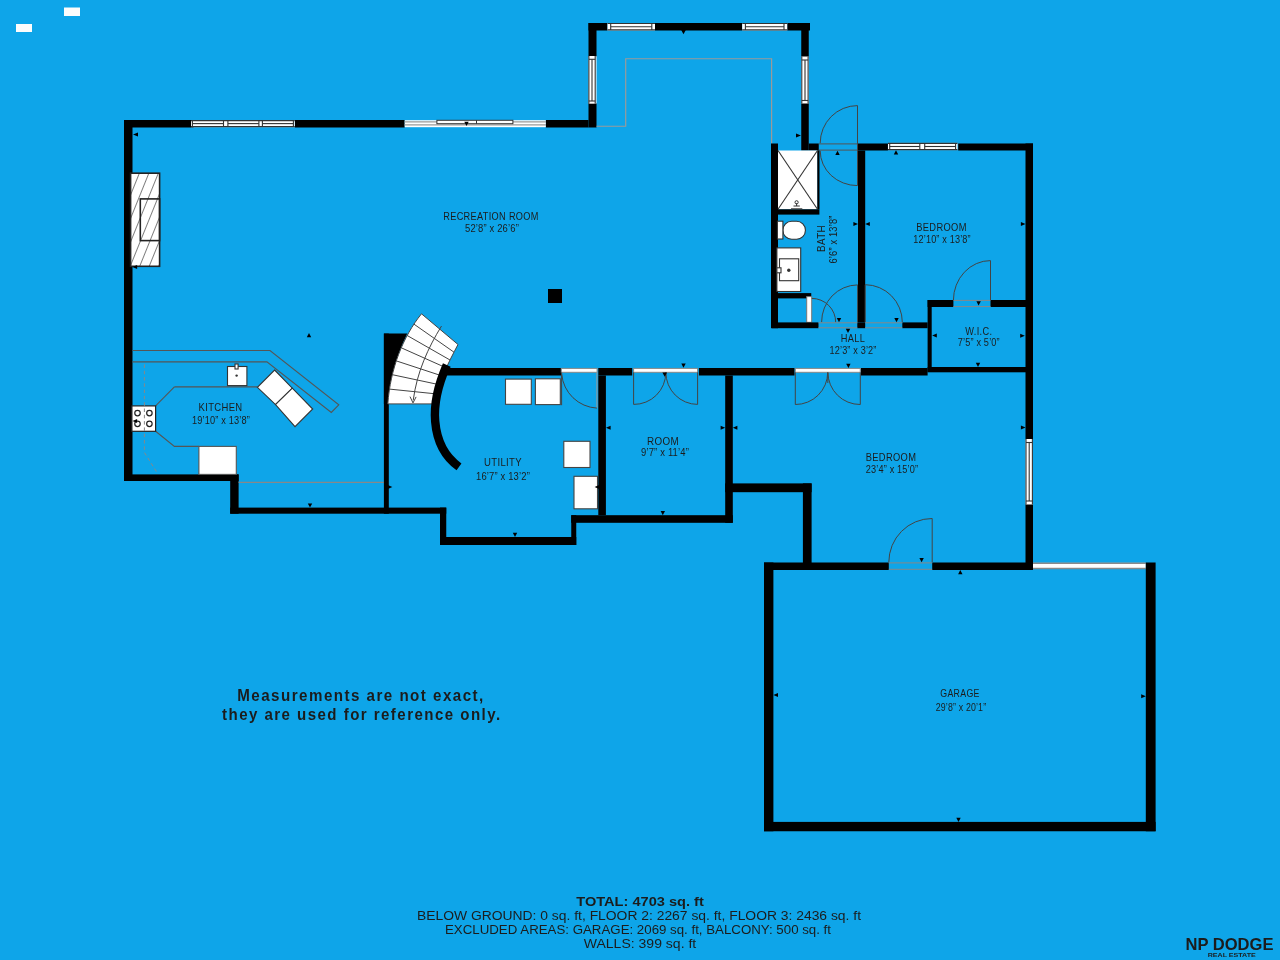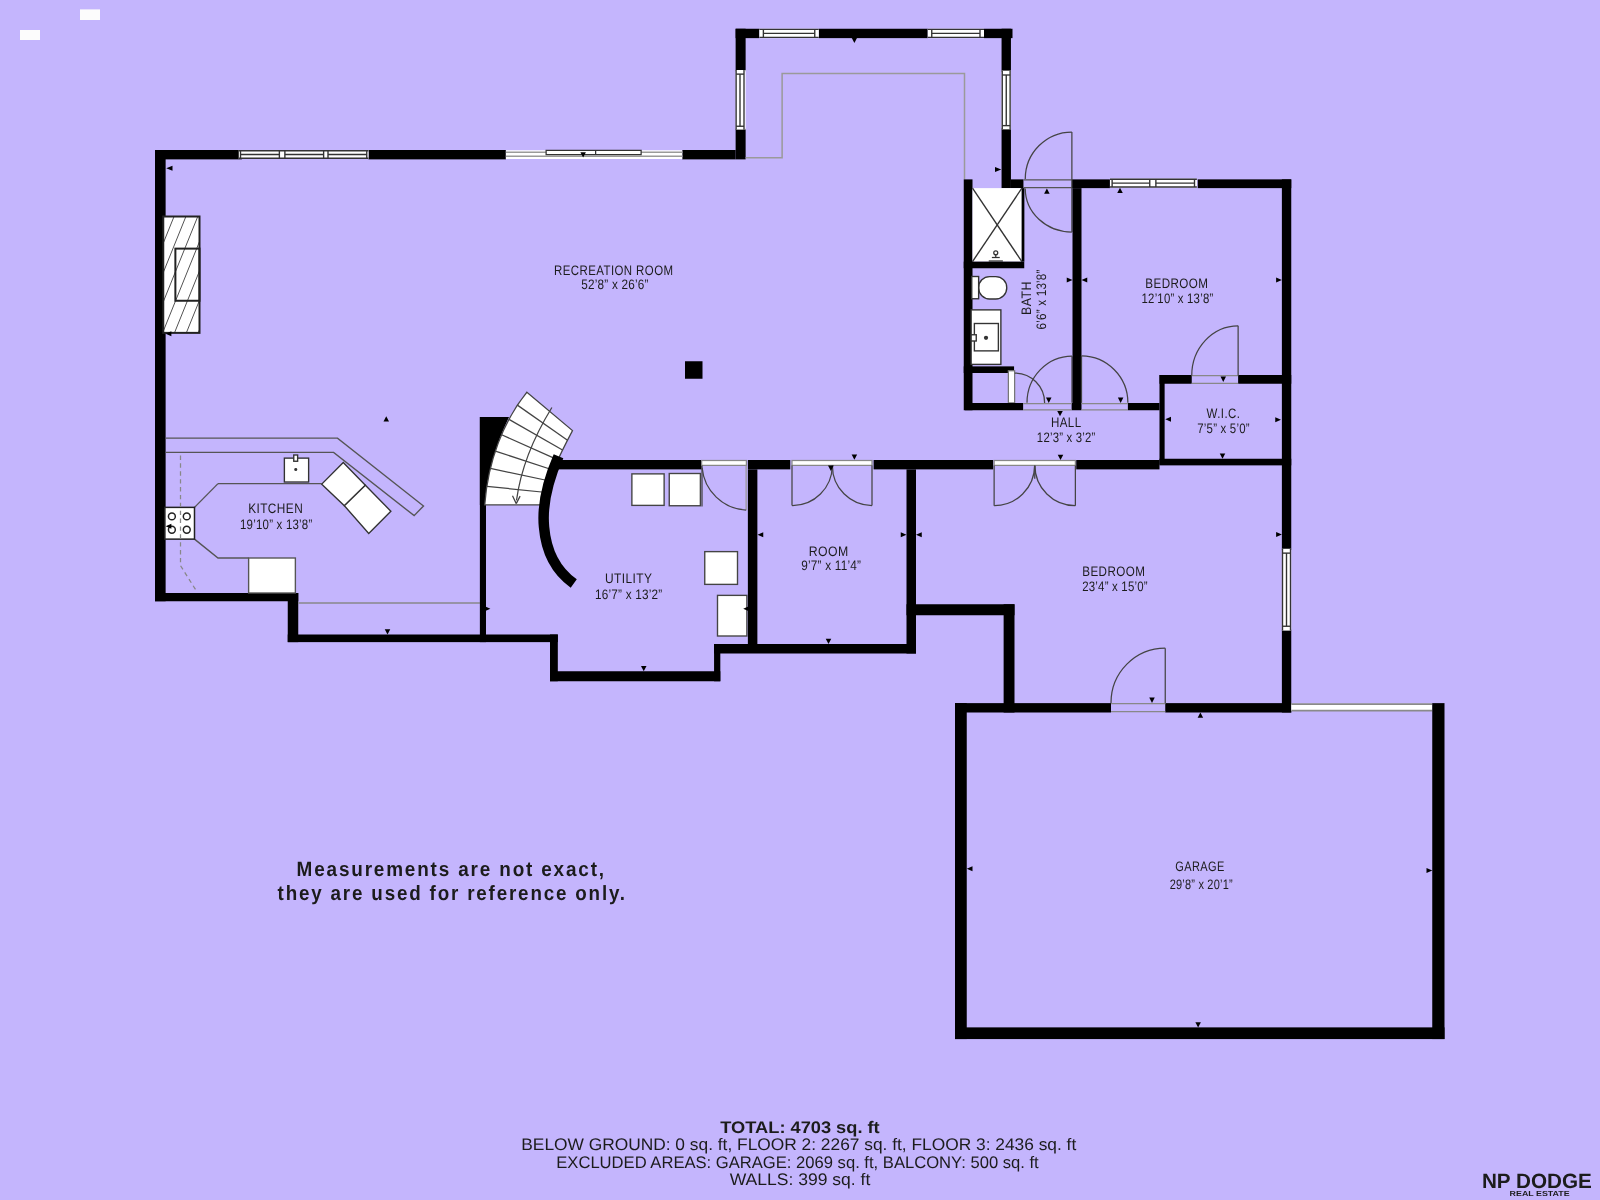--- a/index.html
+++ b/index.html
@@ -1,16 +1,16 @@
 <!DOCTYPE html>
 <html><head>
 <meta charset="utf-8">
 <style>
 html,body{margin:0;padding:0;background:#fff;}
-#page{position:relative;width:1280px;height:960px;background:#c4b5fd;overflow:hidden;}
+#page{position:relative;width:1280px;height:960px;background:#0ea5e9;overflow:hidden;}
 svg{position:absolute;left:0;top:0;}
 text{font-family:"Liberation Sans",sans-serif;fill:#1c1c1c;}
 .lbl{font-size:11px;letter-spacing:0.4px;}
 .dim{font-size:11px;letter-spacing:0.2px;}
 </style>
 </head>
 <body>
 <div id="page">
 <svg width="1280" height="960" viewBox="0 0 1280 960">
 <defs>

